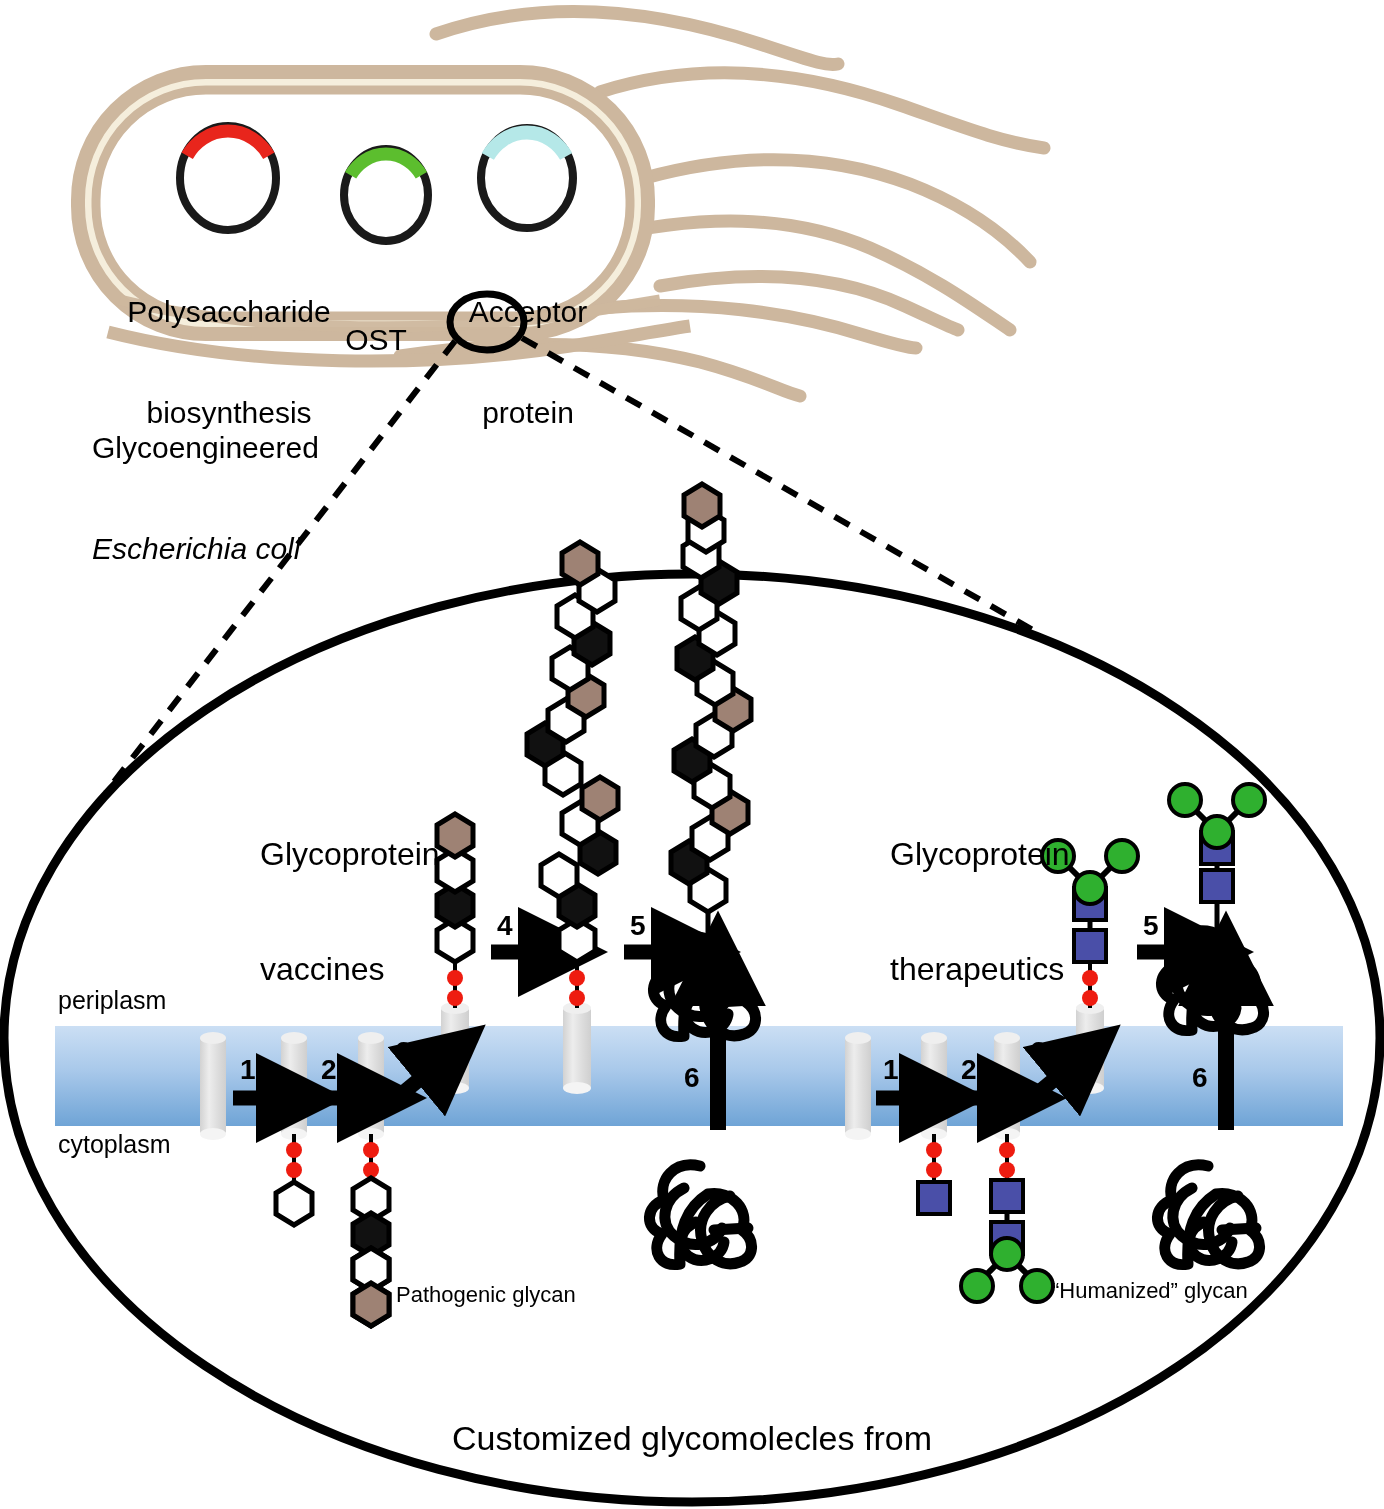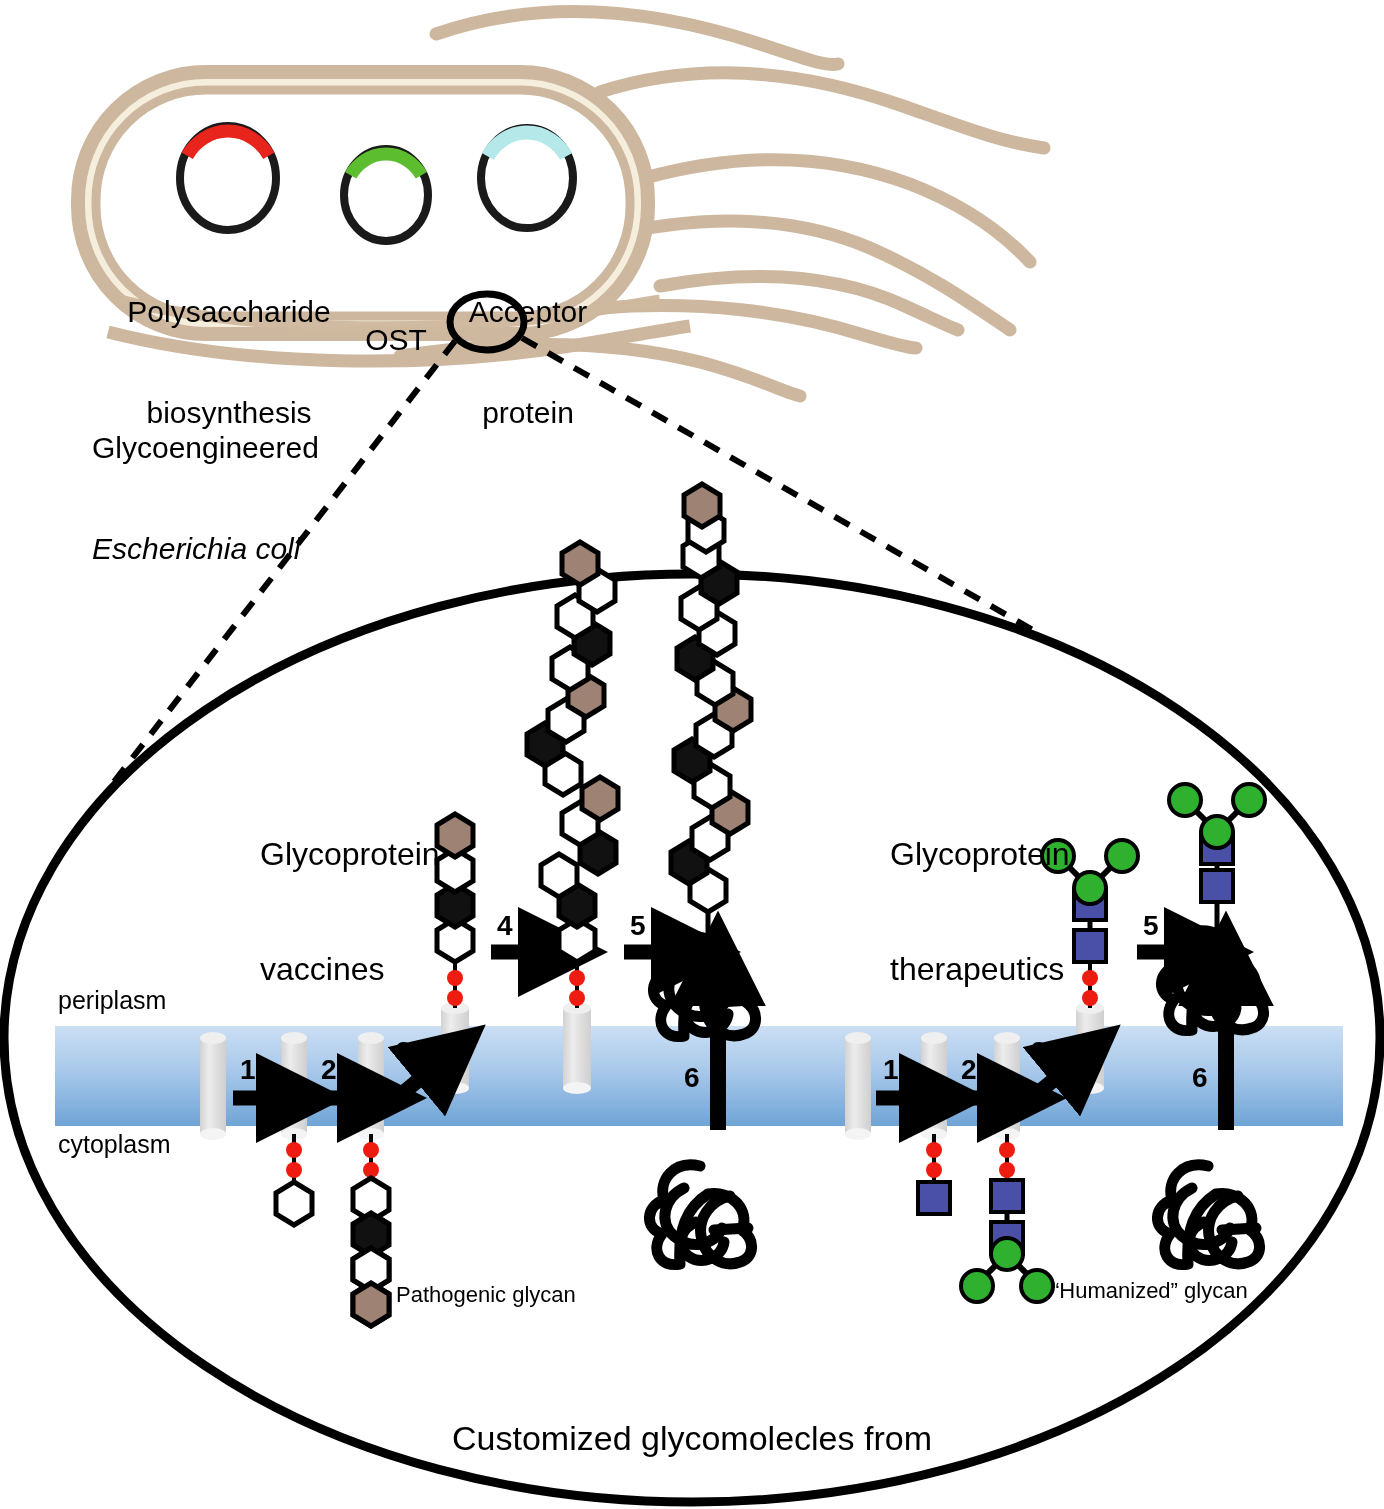--- a/index.html
+++ b/index.html
@@ -319,21 +319,21 @@
     <g>
       <polygon points="371,1248 389,1259 389,1280 371,1291 353,1280 353,1259" fill="#fff" stroke="#000" stroke-width="5"></polygon>
       <polygon points="371,1283 389,1294 389,1315 371,1326 353,1315 353,1294" fill="#9E8274" stroke="#000" stroke-width="5"></polygon>
     </g>
   </svg>
 
   <div class="lbl t-plasmid" style="left:108px;top:228px;width:242px;">
     <div>Polysaccharide</div>
     <div>biosynthesis</div>
   </div>
-  <div class="lbl t-plasmid" style="left:340px;top:256px;width:112px;">
+  <div class="lbl t-plasmid" style="left:320px;top:256px;width:112px;">
     <div>OST</div>
   </div>
   <div class="lbl t-plasmid" style="left:452px;top:228px;width:152px;">
     <div>Acceptor</div>
     <div>protein</div>
   </div>
 
   <div class="lbl t-org" style="left:92px;top:364px;">
     <div>Glycoengineered</div>
     <div><i>Escherichia coli</i></div>

